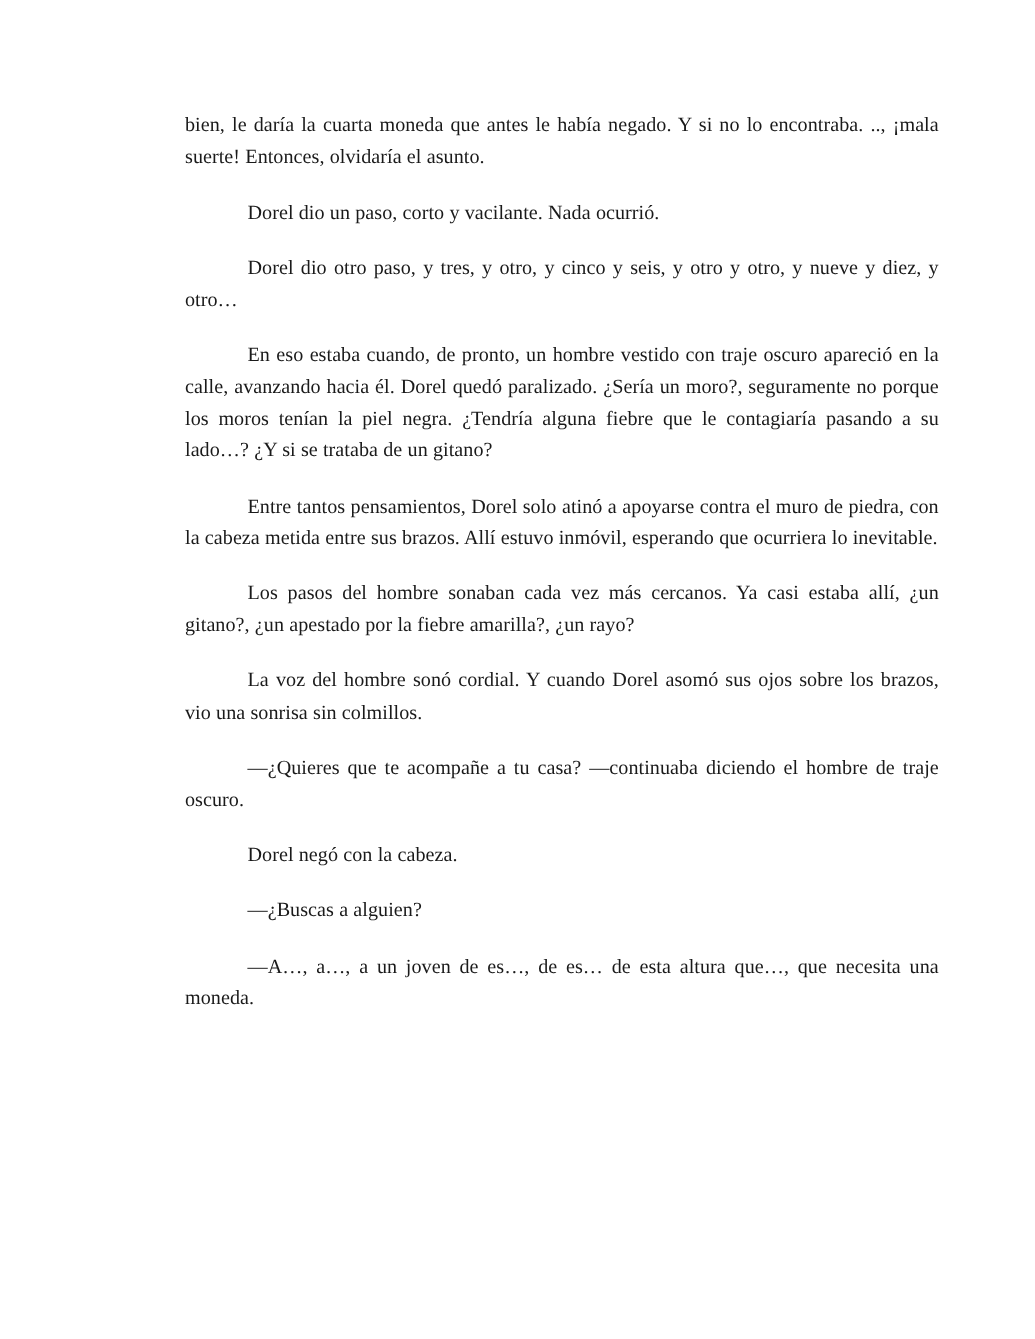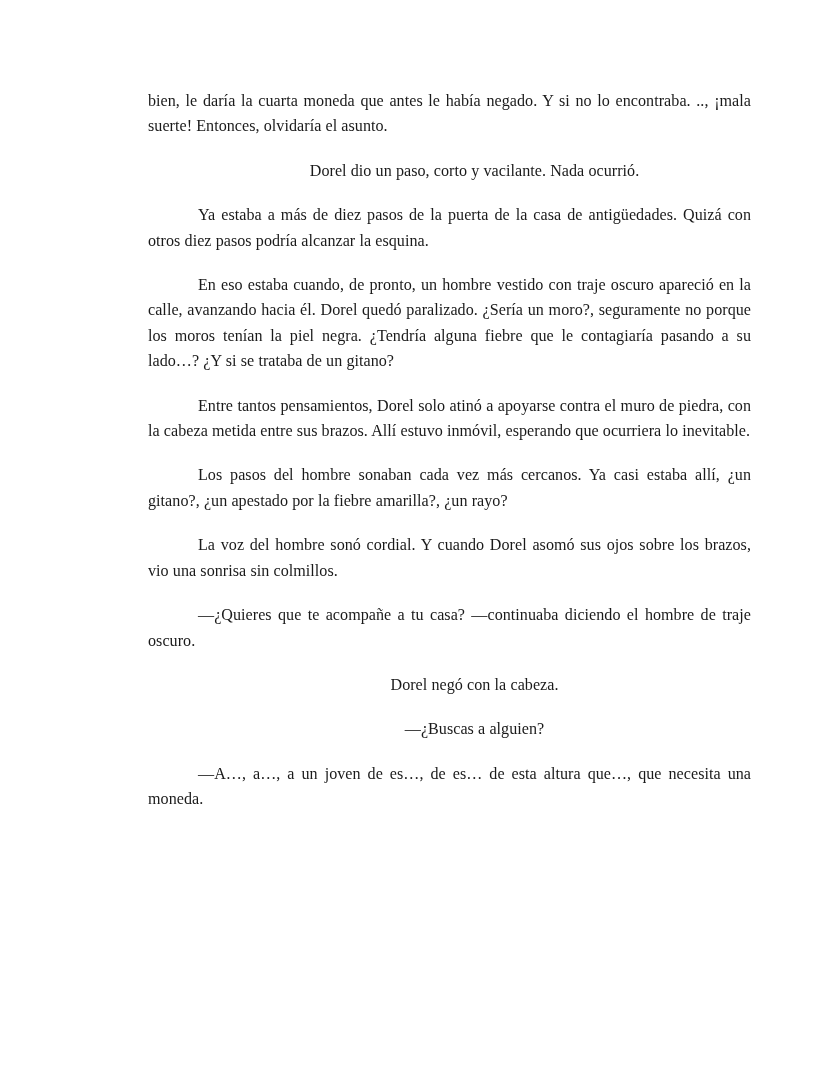--- a/index.html
+++ b/index.html
@@ -40,32 +40,32 @@
     word-spacing: 0.1px;
   }
   .para.no-indent {
     text-indent: 0;
   }
   .para:last-child {
     margin-bottom: 0;
   }
   
   .para.single {
-    text-align: center;
+    text-align: left;
   }
 </style>
 </head>
 <body>
 
 <div class="page">
   <div class="text-column">
 
     <p class="para no-indent">bien, le daría la cuarta moneda que antes le había negado. Y si no lo encontraba. .., ¡mala suerte! Entonces, olvidaría el asunto.</p>
     <p class="para single">Dorel dio un paso, corto y vacilante. Nada ocurrió.</p>
-    <p class="para">Ya estaba a más de diez pasos de la puerta de la casa de antigüedades. Quizá con otros diez pasos podría alcanzar la esquina.</p>
+    <p class="para">Dorel dio otro paso, y tres, y otro, y cinco y seis, y otro y otro, y nueve y diez, y otro…</p>
     <p class="para">En eso estaba cuando, de pronto, un hombre vestido con traje oscuro apareció en la calle, avanzando hacia él. Dorel quedó paralizado. ¿Sería un moro?, seguramente no porque los moros tenían la piel negra. ¿Tendría alguna fiebre que le contagiaría pasando a su lado…? ¿Y si se trataba de un gitano?</p>
     <p class="para">Entre tantos pensamientos, Dorel solo atinó a apoyarse contra el muro de piedra, con la cabeza metida entre sus brazos. Allí estuvo inmóvil, esperando que ocurriera lo inevitable.</p>
     <p class="para">Los pasos del hombre sonaban cada vez más cercanos. Ya casi estaba allí, ¿un gitano?, ¿un apestado por la fiebre amarilla?, ¿un rayo?</p>
     <p class="para">La voz del hombre sonó cordial. Y cuando Dorel asomó sus ojos sobre los brazos, vio una sonrisa sin colmillos.</p>
     <p class="para">—¿Quieres que te acompañe a tu casa? —continuaba diciendo el hombre de traje oscuro.</p>
     <p class="para single">Dorel negó con la cabeza.</p>
     <p class="para single">—¿Buscas a alguien?</p>
     <p class="para">—A…, a…, a un joven de es…, de es… de esta altura que…, que necesita una moneda.</p>
 
   </div>

